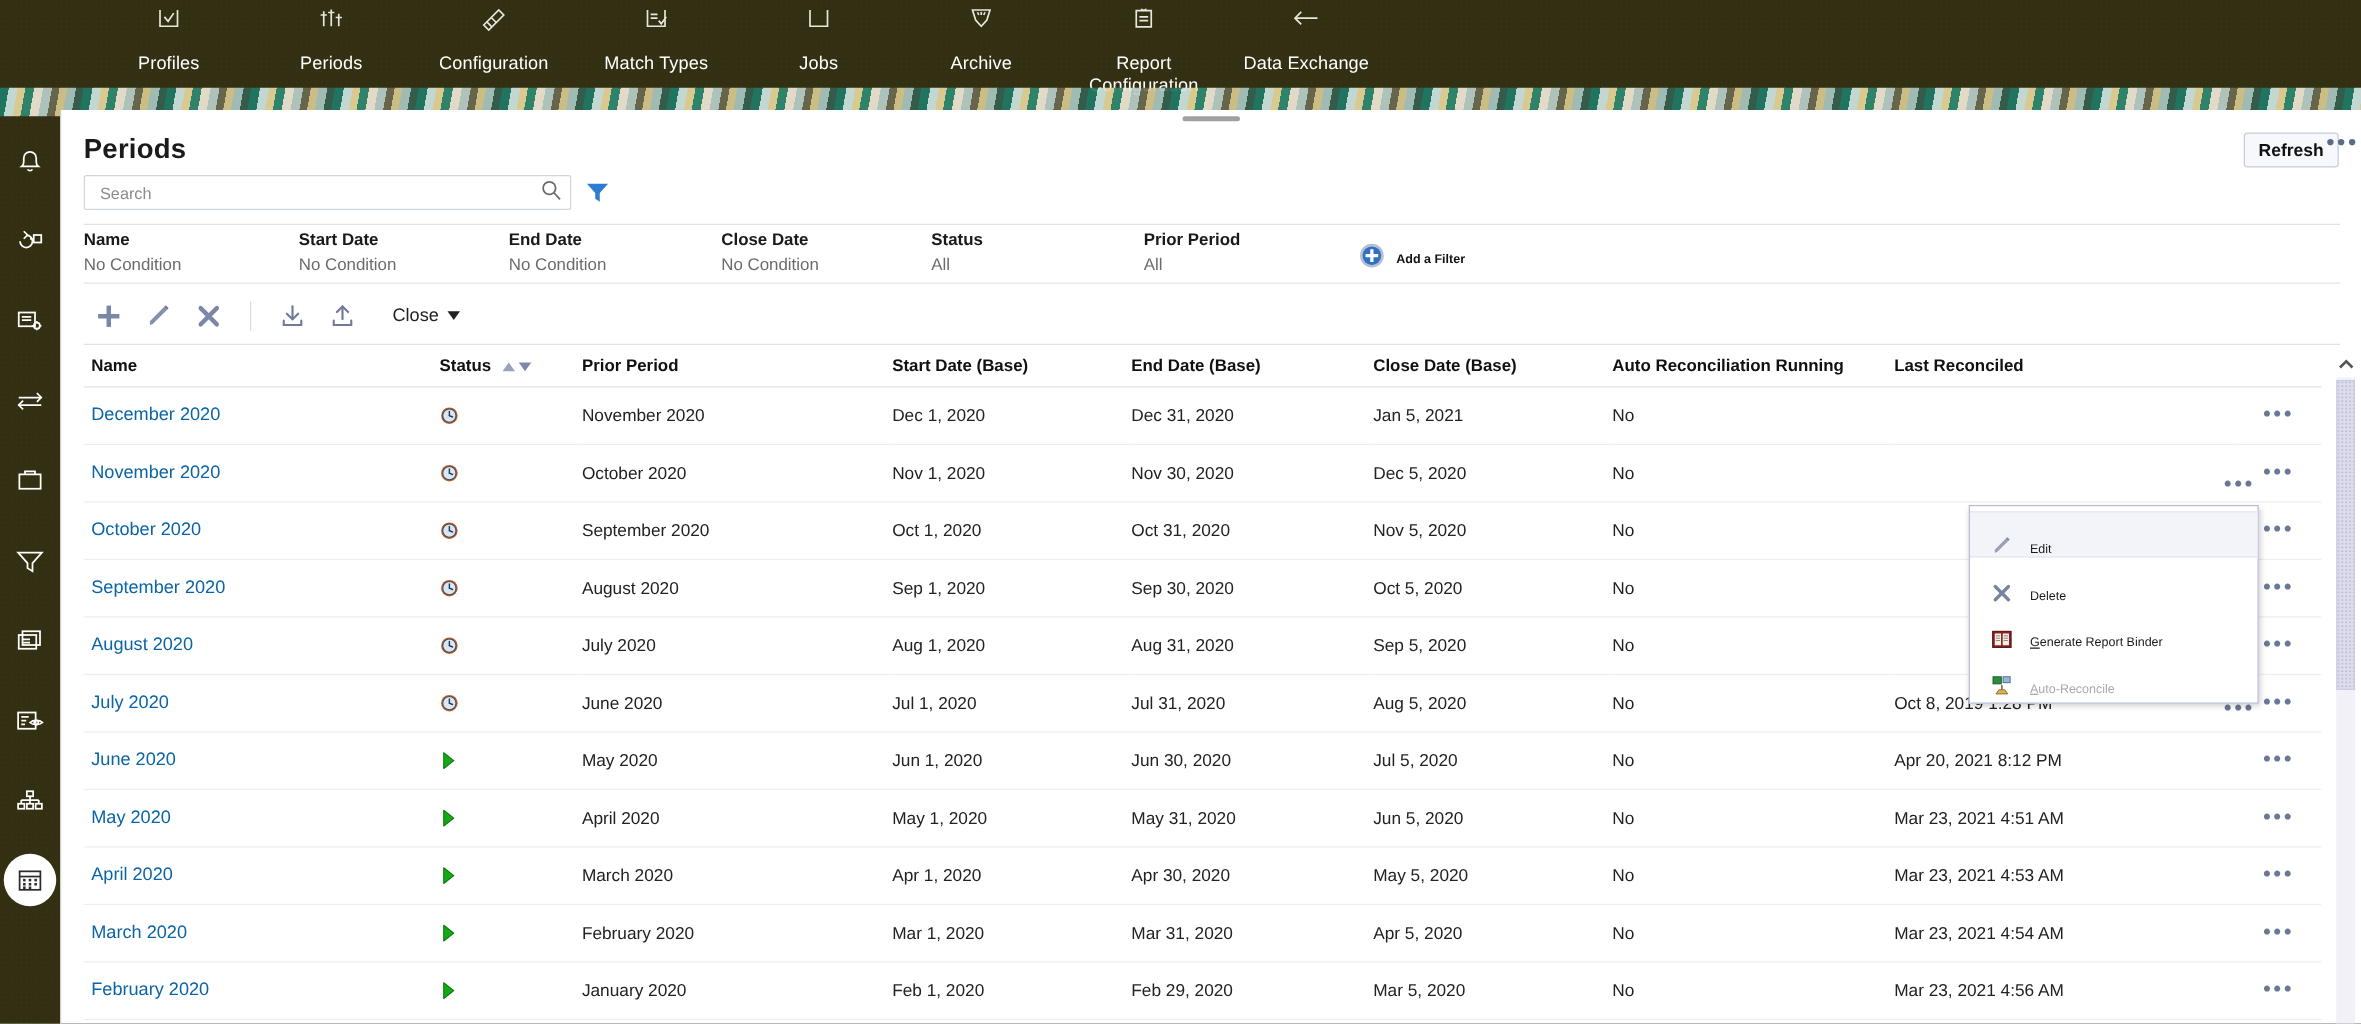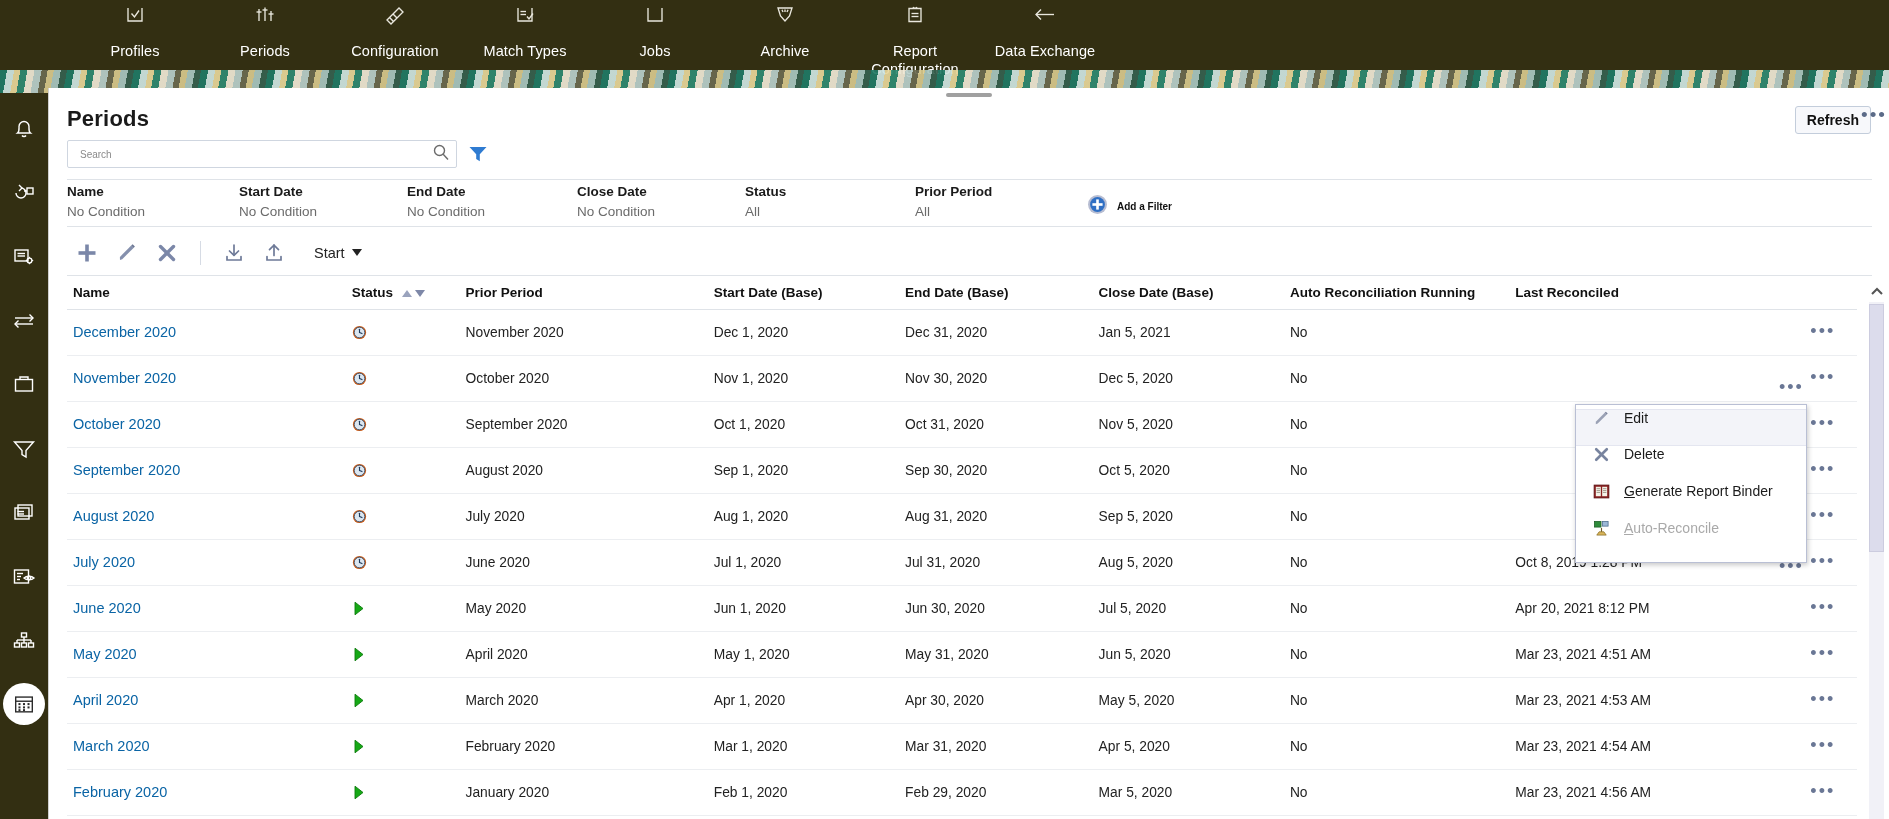--- a/index.html
+++ b/index.html
@@ -154,21 +154,21 @@
     width: 390px; height: 28px;
     border: 1px solid #cfd6e0;
     border-radius: 2px;
     display: flex; align-items: center;
     padding: 0 6px 0 10px;
     background: #fff;
   }
   .search-box input {
     flex: 1;
     border: none; outline: none;
-    font-size: 10px;
+    font-size: 13px;
     color: #7f1d1d;
     font-family: "Liberation Sans", sans-serif;
     background: transparent;
   }
   .search-box input::placeholder { color: #8a8a8a; }
   .filter-icon-btn {
     margin-left: 12px;
     cursor: pointer;
     display: flex; align-items: center;
   }
@@ -356,24 +356,24 @@
     position: absolute;
     left: 1575px; top: 404px;
     width: 232px;
     background: #ffffff;
     border: 1px solid #b9bfd4;
     box-shadow: 1px 2px 5px rgba(0,0,0,0.22);
     padding: 4px 0 5px 0;
     z-index: 40;
   }
   .ctx-item {
-    display: flex; align-items: flex-start;
+    display: flex; align-items: flex-end;
     height: 37px;
     padding: 0 12px 0 14px;
-    font-size: 14px;
+    font-size: 10px;
     color: #1b1b1b;
     cursor: pointer;
   }
   .ctx-item.hover {
     background: #f3f4f9;
     border-top: 1px solid #e4e6f0;
     border-bottom: 1px solid #e4e6f0;
   }
   .ctx-item.disabled {
     color: #a9a9a9;
@@ -738,21 +738,21 @@
       <div class="tb-btn" title="Export">
         <svg width="22" height="22" viewBox="0 0 22 22">
           <g stroke="#6e7a98" stroke-width="1.7" fill="none" stroke-linecap="round">
             <line x1="11" y1="13.4" x2="11" y2="3.2"></line>
             <polyline points="6.5,7.6 11,3.2 15.5,7.6"></polyline>
             <polyline points="4,14.5 4,18 18,18 18,14.5"></polyline>
           </g>
         </svg>
       </div>
       <div class="tb-view">
-        <span class="vlabel">Start</span>
+        <span class="vlabel">Close</span>
         <span class="caret"></span>
       </div>
     </div>
 
     <div class="table-wrap">
       <table class="grid">
         <thead>
           <tr>
             <th class="c-name">Name</th>
             <th class="c-status">

